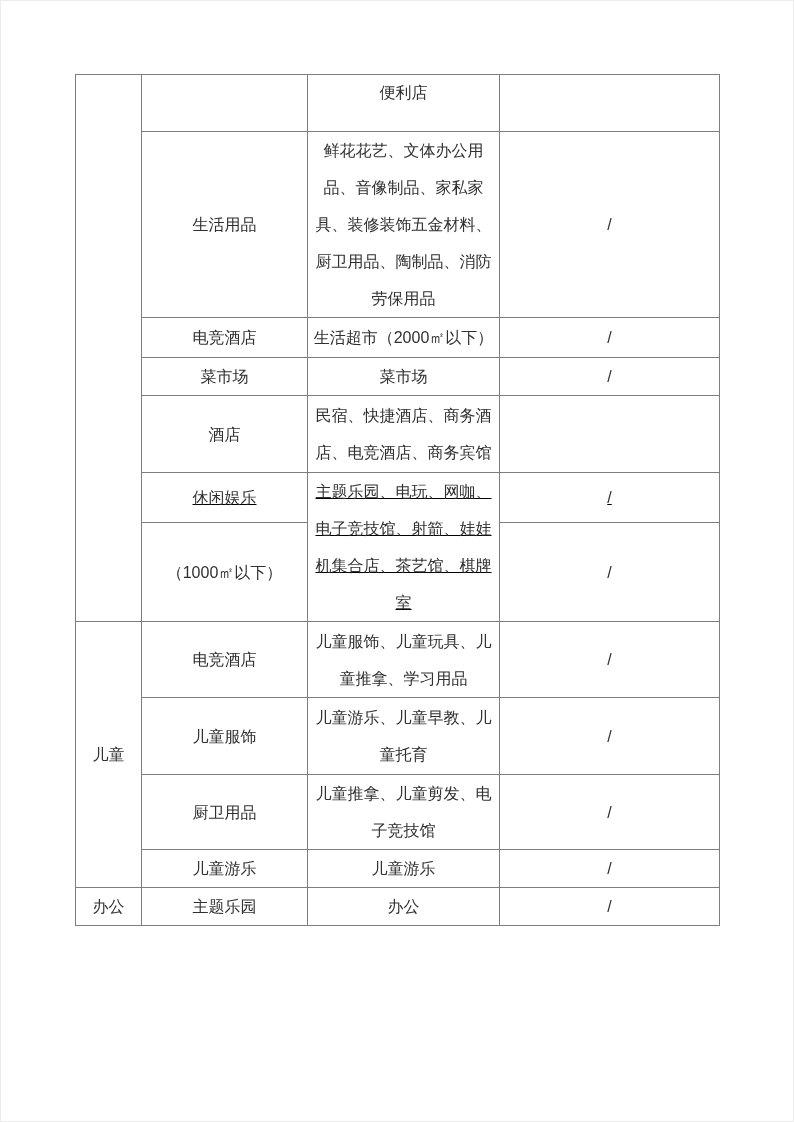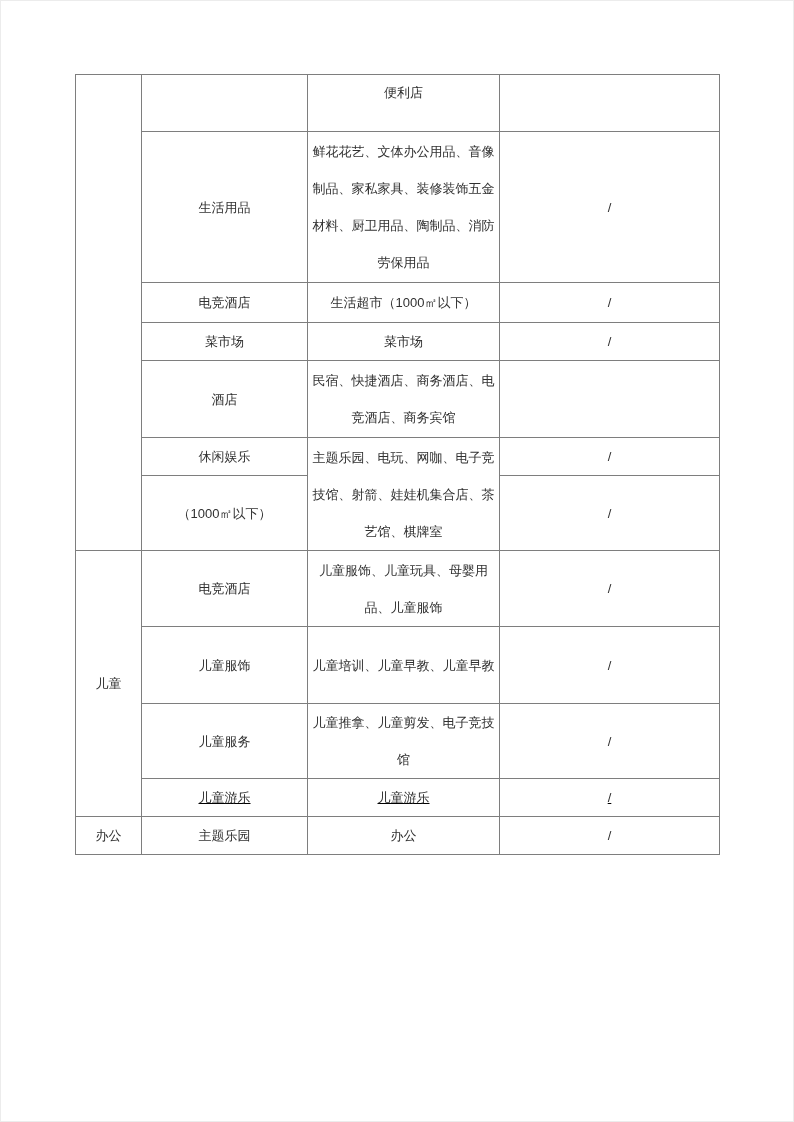--- a/index.html
+++ b/index.html
@@ -15,42 +15,42 @@
     position:absolute;
     left:75px;top:74px;
     width:644px;
     border-collapse:collapse;
     table-layout:fixed;
   }
   .doc-table td{
     border:1px solid #7e7e7e;
     text-align:center;
     vertical-align:middle;
-    font-size:13px;
+    font-size:16px;
     line-height:37px;
     color:#303030;
     padding:0 2px;
     overflow:hidden;
     word-break:break-all;
   }
   col.c1{width:66px;}
   col.c2{width:166px;}
   col.c3{width:192px;}
   col.c4{width:220px;}
   tr.r1 {height:57px;}
   tr.r2 {height:151px;}
   tr.r3 {height:40px;}
   tr.r4 {height:37px;}
   tr.r5 {height:77px;}
-  tr.r6 {height:38px;}
+  tr.r6 {height:38px;text-decoration:underline;}
   tr.r7 {height:75px;}
   tr.r8 {height:76px;}
   tr.r9 {height:77px;}
   tr.r10{height:75px;}
-  tr.r11{height:30px;text-decoration:underline;}
+  tr.r11{height:30px;}
   tr.r12{height:38px;}
   td.top-align{
     vertical-align:top;
     line-height:30px;
     padding-top:3px;
   }
 </style>
 </head>
 <body>
 
@@ -69,21 +69,21 @@
         <td class="top-align">便利店</td>
         <td></td>
       </tr>
       <tr class="r2">
         <td>生活用品</td>
         <td>鲜花花艺、文体办公用品、音像制品、家私家具、装修装饰五金材料、厨卫用品、陶制品、消防劳保用品</td>
         <td>/</td>
       </tr>
       <tr class="r3">
         <td>电竞酒店</td>
-        <td>生活超市（1000㎡以下）</td>
+        <td>生活超市（2000㎡以下）</td>
         <td>/</td>
       </tr>
       <tr class="r4">
         <td>菜市场</td>
         <td>菜市场</td>
         <td>/</td>
       </tr>
       <tr class="r5">
         <td>酒店</td>
         <td>民宿、快捷酒店、商务酒店、电竞酒店、商务宾馆</td>
@@ -94,30 +94,30 @@
         <td rowspan="2">主题乐园、电玩、网咖、电子竞技馆、射箭、娃娃机集合店、茶艺馆、棋牌室</td>
         <td>/</td>
       </tr>
       <tr class="r7">
         <td>（1000㎡以下）</td>
         <td>/</td>
       </tr>
       <tr class="r8">
         <td rowspan="4">儿童</td>
         <td>电竞酒店</td>
-        <td>儿童服饰、儿童玩具、母婴用品、儿童服饰</td>
+        <td>儿童服饰、儿童玩具、儿童推拿、学习用品</td>
         <td>/</td>
       </tr>
       <tr class="r9">
         <td>儿童服饰</td>
-        <td>儿童培训、儿童早教、儿童早教</td>
+        <td>儿童游乐、儿童早教、儿童托育</td>
         <td>/</td>
       </tr>
       <tr class="r10">
-        <td>儿童服务</td>
+        <td>厨卫用品</td>
         <td>儿童推拿、儿童剪发、电子竞技馆</td>
         <td>/</td>
       </tr>
       <tr class="r11">
         <td>儿童游乐</td>
         <td>儿童游乐</td>
         <td>/</td>
       </tr>
       <tr class="r12">
         <td>办公</td>

